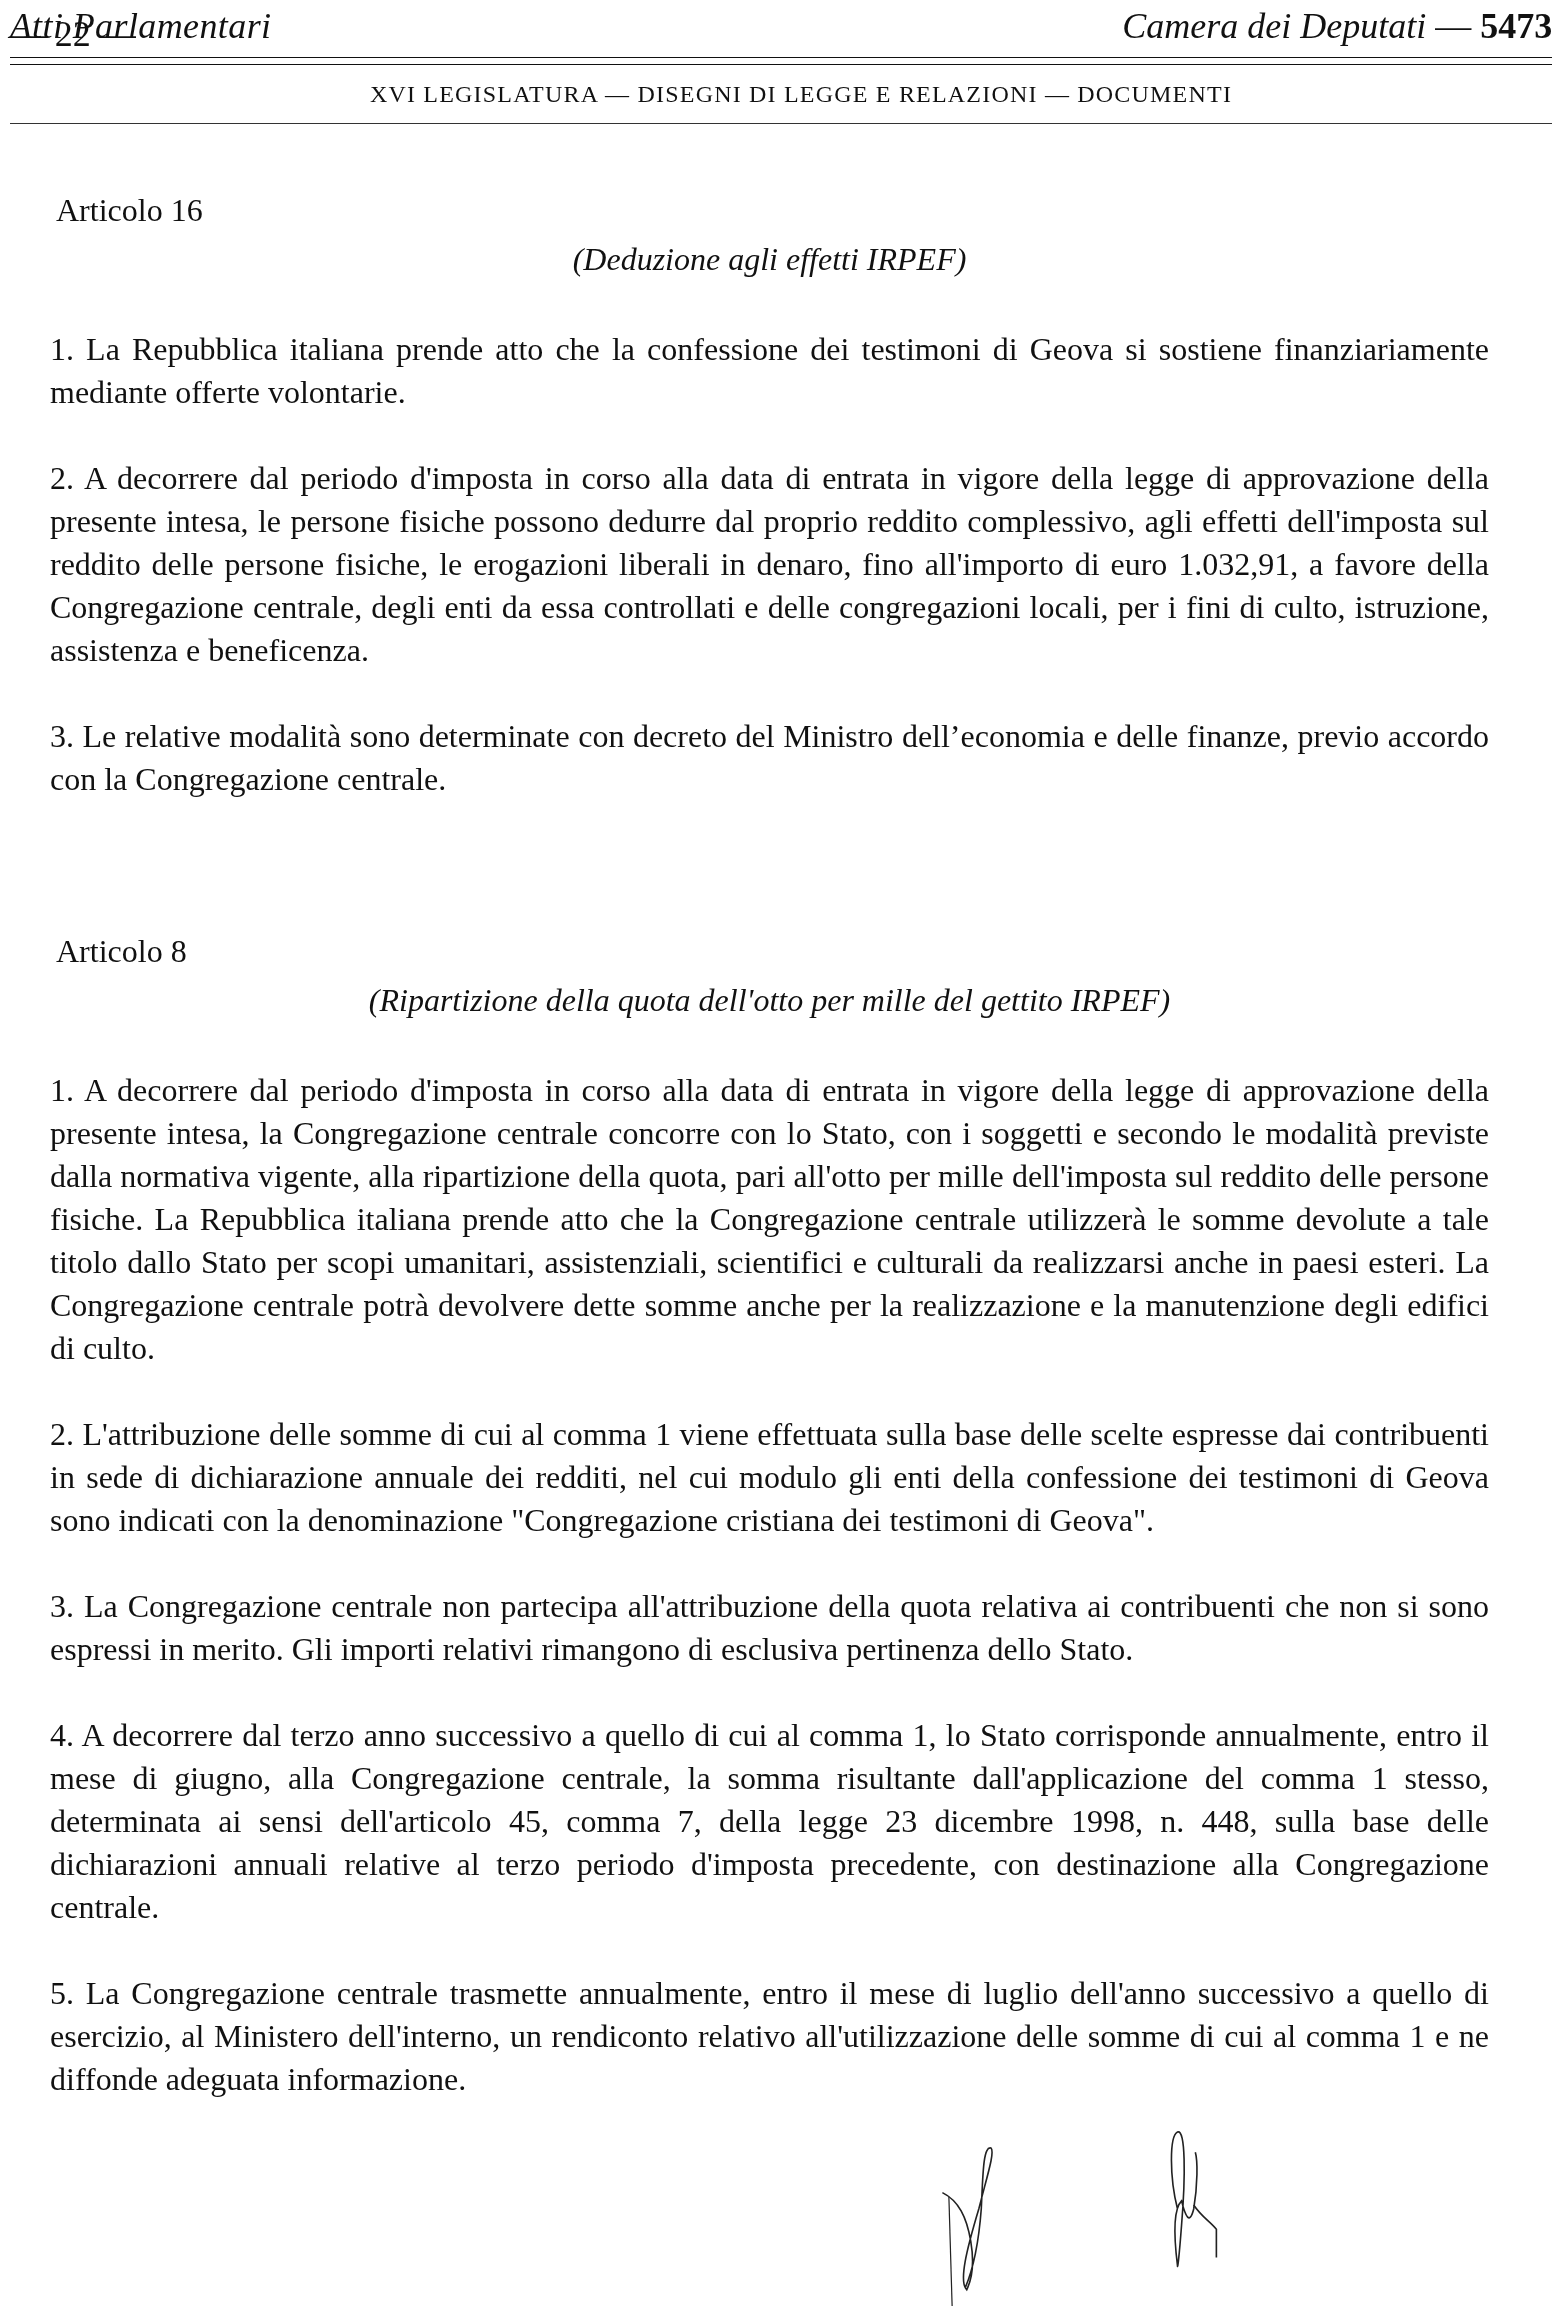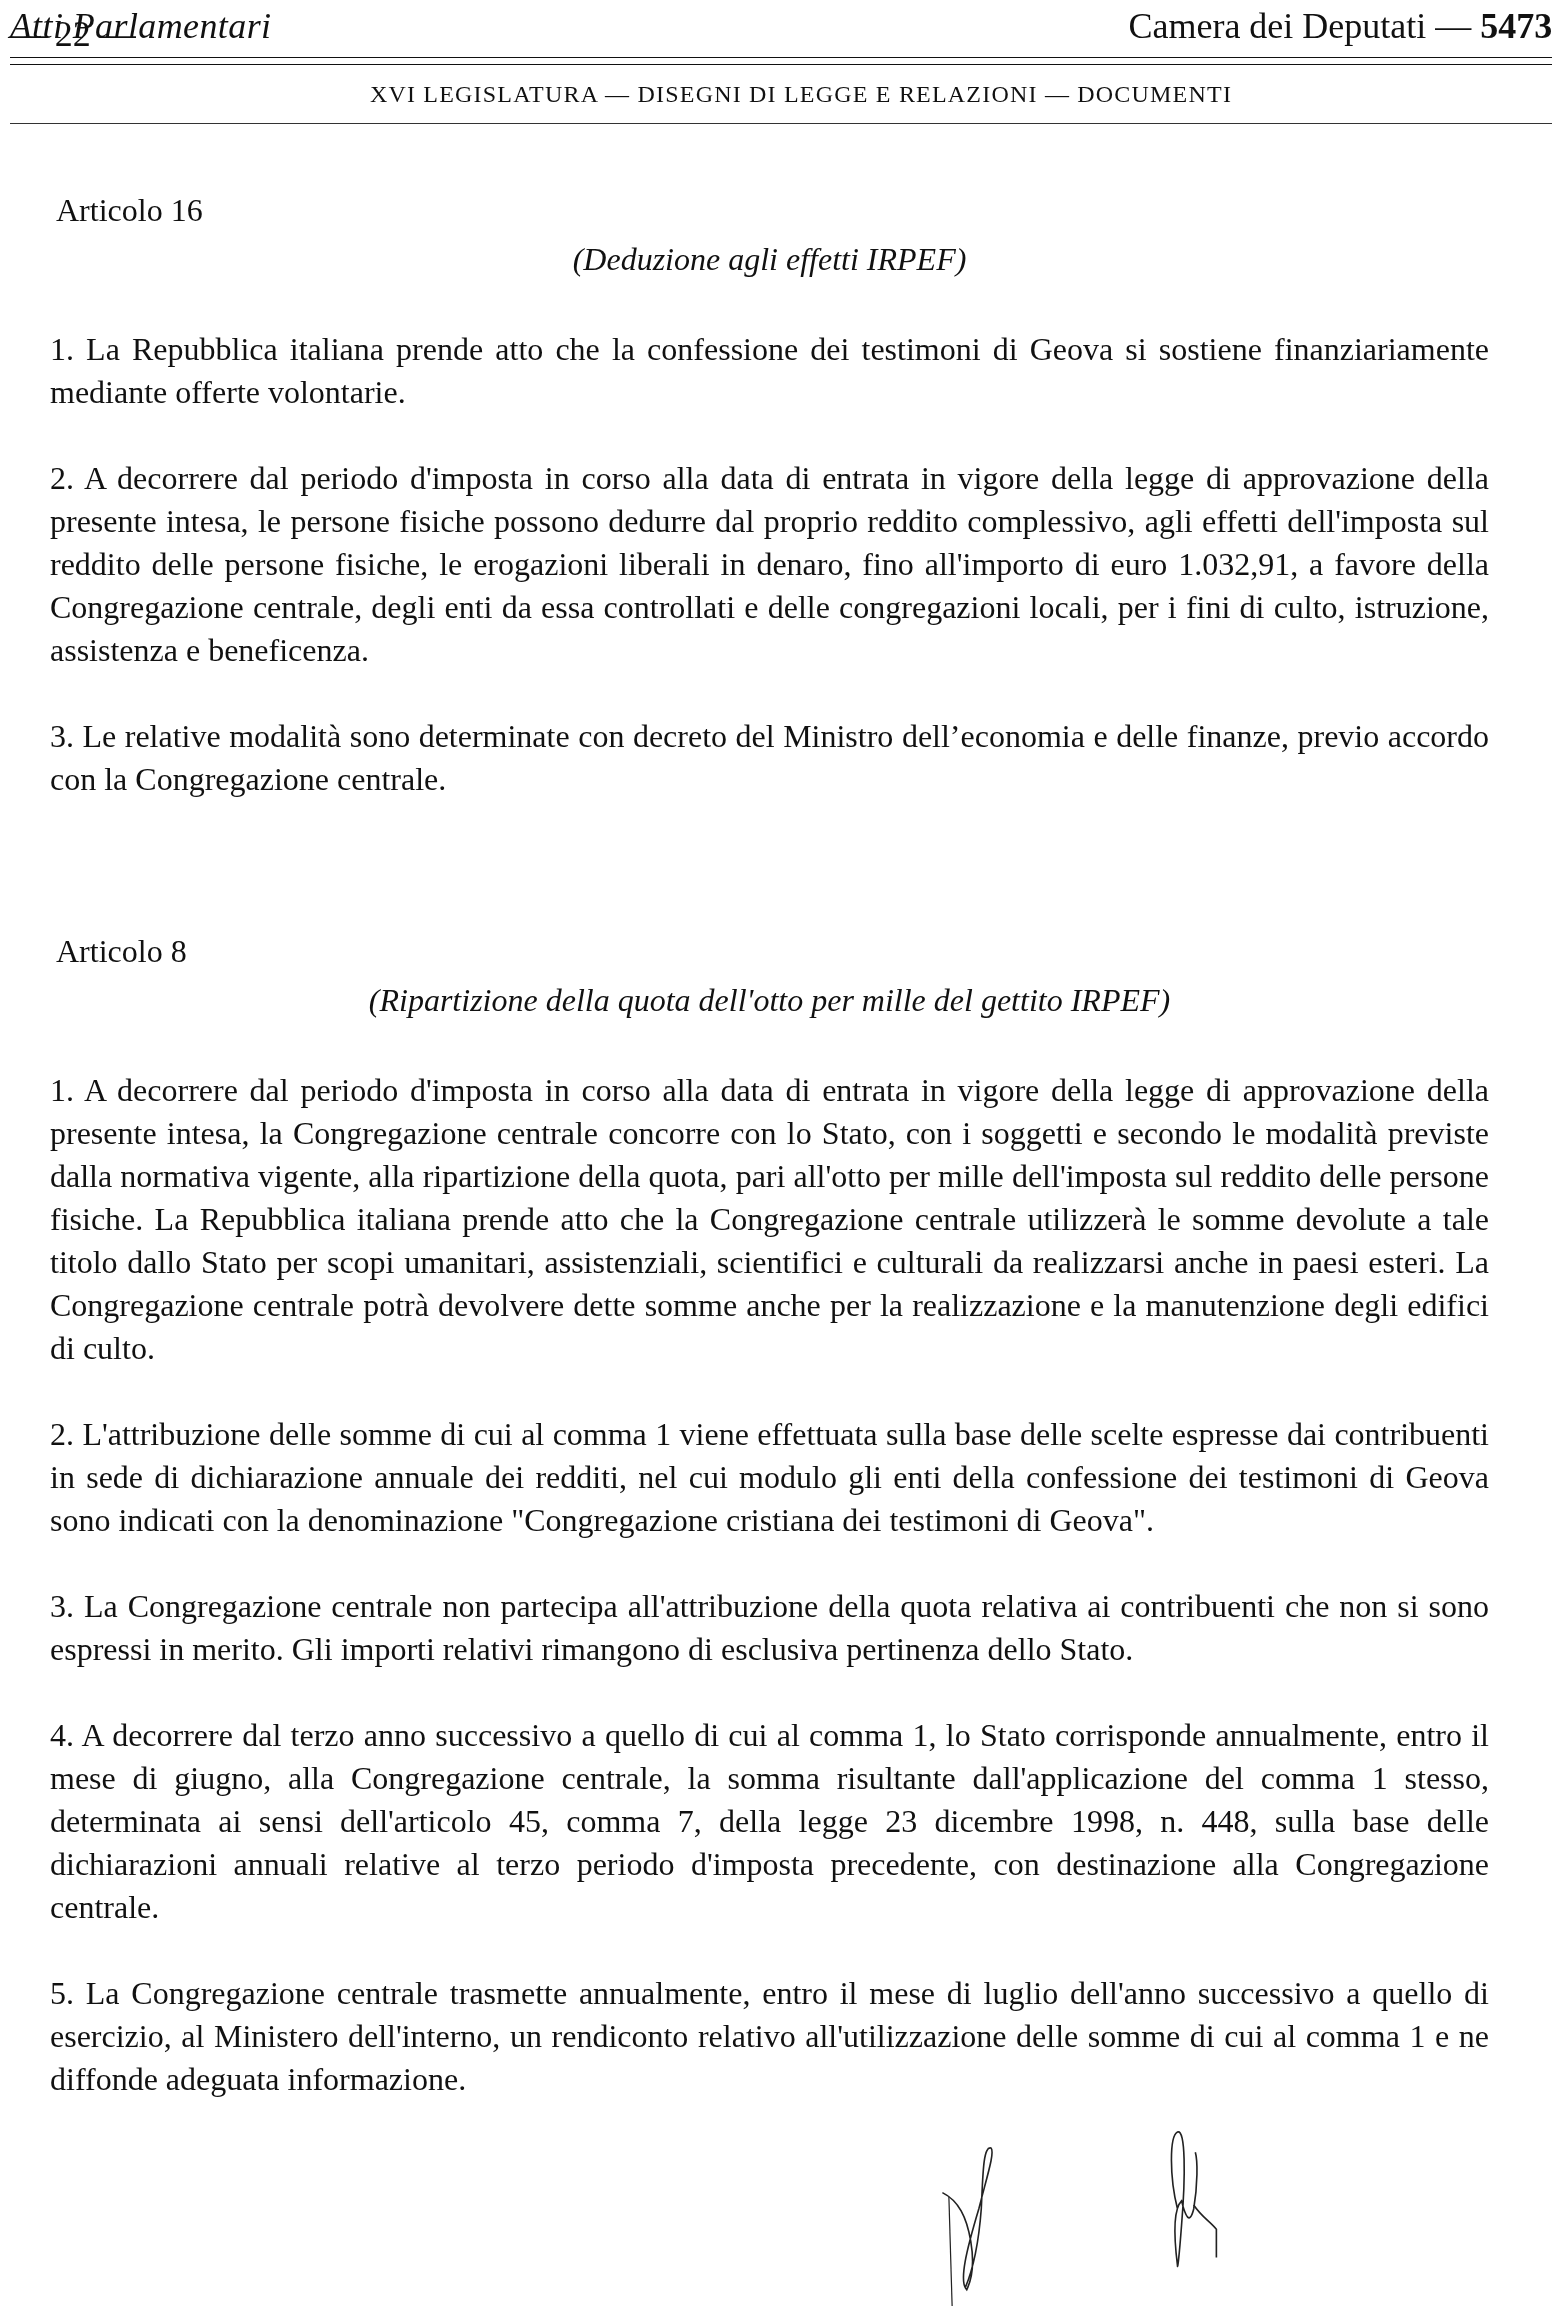--- a/index.html
+++ b/index.html
@@ -21,21 +21,21 @@
     font-style: italic; font-size: 36px; letter-spacing: 0.4px;
   }
   .hdr-center {
     position: absolute; left: 0; right: 0; top: 13px;
     text-align: left; font-size: 36px;
   }
   .hdr-right {
     position: absolute; right: 0; top: 4.9px;
     font-size: 36px;
   }
-  .hdr-right .chamber { }
+  .hdr-right .chamber { font-style: italic; }
   .hdr-right .pagenum { font-weight: bold; }
   .rule-double {
     position: absolute; left: 9.7px; right: 9.7px; top: 57px;
     height: 5.7px;
     border-top: 1.6px solid #111;
     border-bottom: 1.6px solid #111;
   }
   .sub-header {
     position: absolute; left: 0; right: 0; top: 81px;
     text-align: center; font-size: 24px; letter-spacing: 1.2px; padding-left: 40px;

